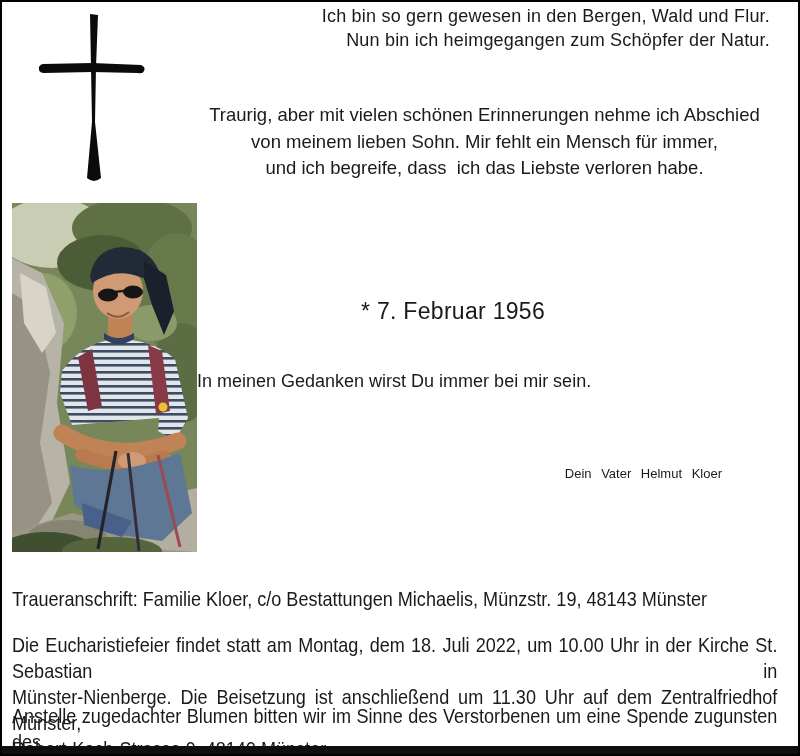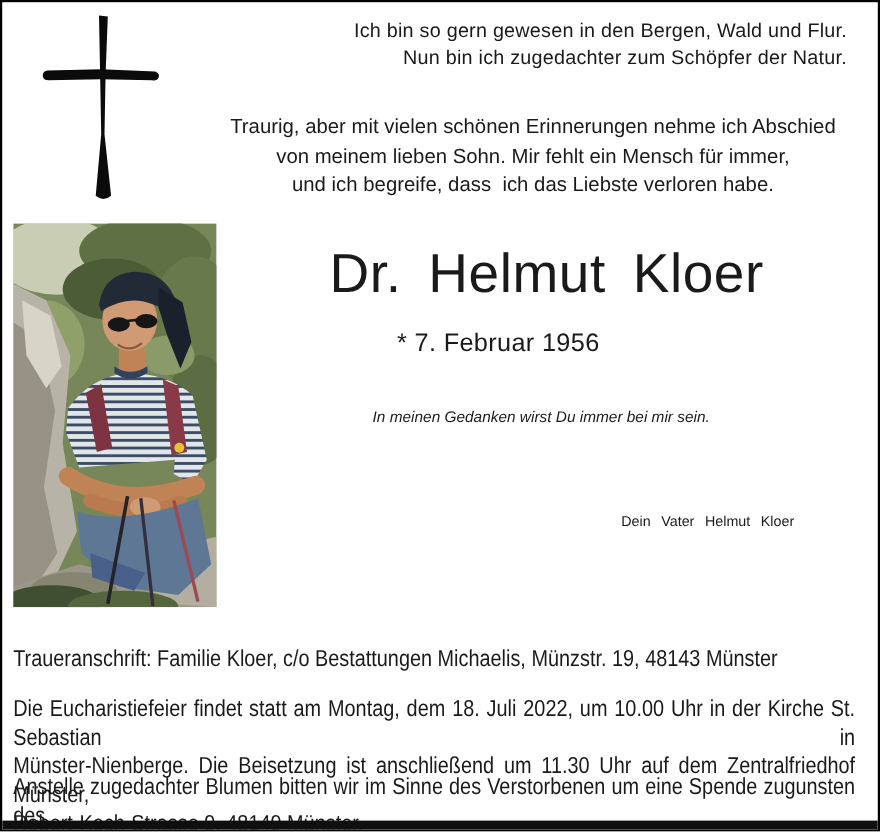--- a/index.html
+++ b/index.html
@@ -20,21 +20,21 @@
 
   
   .cross{left:20px;top:0;width:140px;height:190px;}
 
   
   .photo{left:10px;top:201px;width:185px;height:349px;overflow:hidden;}
   .photo svg{display:block;filter:blur(0.5px);}
 
   
   .epigraph{
-    top:15px;right:28px;width:520px;
+    top:3px;right:28px;width:520px;
     text-align:right;font-size:18px;line-height:23.5px;
     letter-spacing:.2px;
   }
   .epigraph div{white-space:pre;}
 
   .intro{
     top:100px;left:165px;width:635px;
     text-align:center;font-size:18.5px;line-height:26.5px;
   }
   .intro div{white-space:pre;}
@@ -46,21 +46,21 @@
   }
 
   .dates{
     top:296px;left:195px;width:512px;
     display:flex;justify-content:center;gap:72px;
     font-size:23px;letter-spacing:.3px;
   }
 
   .remembrance{
     top:369px;left:195px;width:590px;
-    text-align:center;font-size:14px;font-style:italic;
+    font-size:18px;
   }
 
   .mourner{
     top:464px;left:195px;width:590px;
     text-align:right;padding-right:65px;box-sizing:border-box;
     font-size:13px;word-spacing:6px;
   }
 
   
   .cond{
@@ -149,30 +149,29 @@
       <line x1="104" y1="248" x2="86" y2="346" stroke="#23232a" stroke-width="3.2"></line>
       <line x1="116" y1="250" x2="127" y2="348" stroke="#352f3d" stroke-width="3"></line>
       <line x1="146" y1="252" x2="168" y2="344" stroke="#9c4a52" stroke-width="3"></line>
 
       <circle cx="151" cy="204" r="4.5" fill="#e6c235"></circle>
     </svg>
   </div>
 
   <div class="abs epigraph">
     <div>Ich bin so gern gewesen in den Bergen, Wald und Flur.</div>
-    <div>Nun bin ich zugedachter zum Schöpfer der Natur.</div>
+    <div>Nun bin ich heimgegangen zum Schöpfer der Natur.</div>
   </div>
 
   <div class="abs intro">
     <div>Traurig, aber mit vielen schönen Erinnerungen nehme ich Abschied</div>
     <div>von meinem lieben Sohn. Mir fehlt ein Mensch für immer,</div>
     <div>und ich begreife, dass  ich das Liebste verloren habe.</div>
   </div>
 
-  <div class="abs name">Dr. Helmut Kloer</div>
 
   <div class="abs dates">
     <span>* 7. Februar 1956</span>
   </div>
 
   <div class="abs remembrance">In meinen Gedanken wirst Du immer bei mir sein.</div>
 
   <div class="abs mourner">Dein  Vater  Helmut  Kloer</div>
 
   <div class="abs cond address">Traueranschrift: Familie Kloer, c/o Bestattungen Michaelis, Münzstr. 19, 48143 Münster</div>

